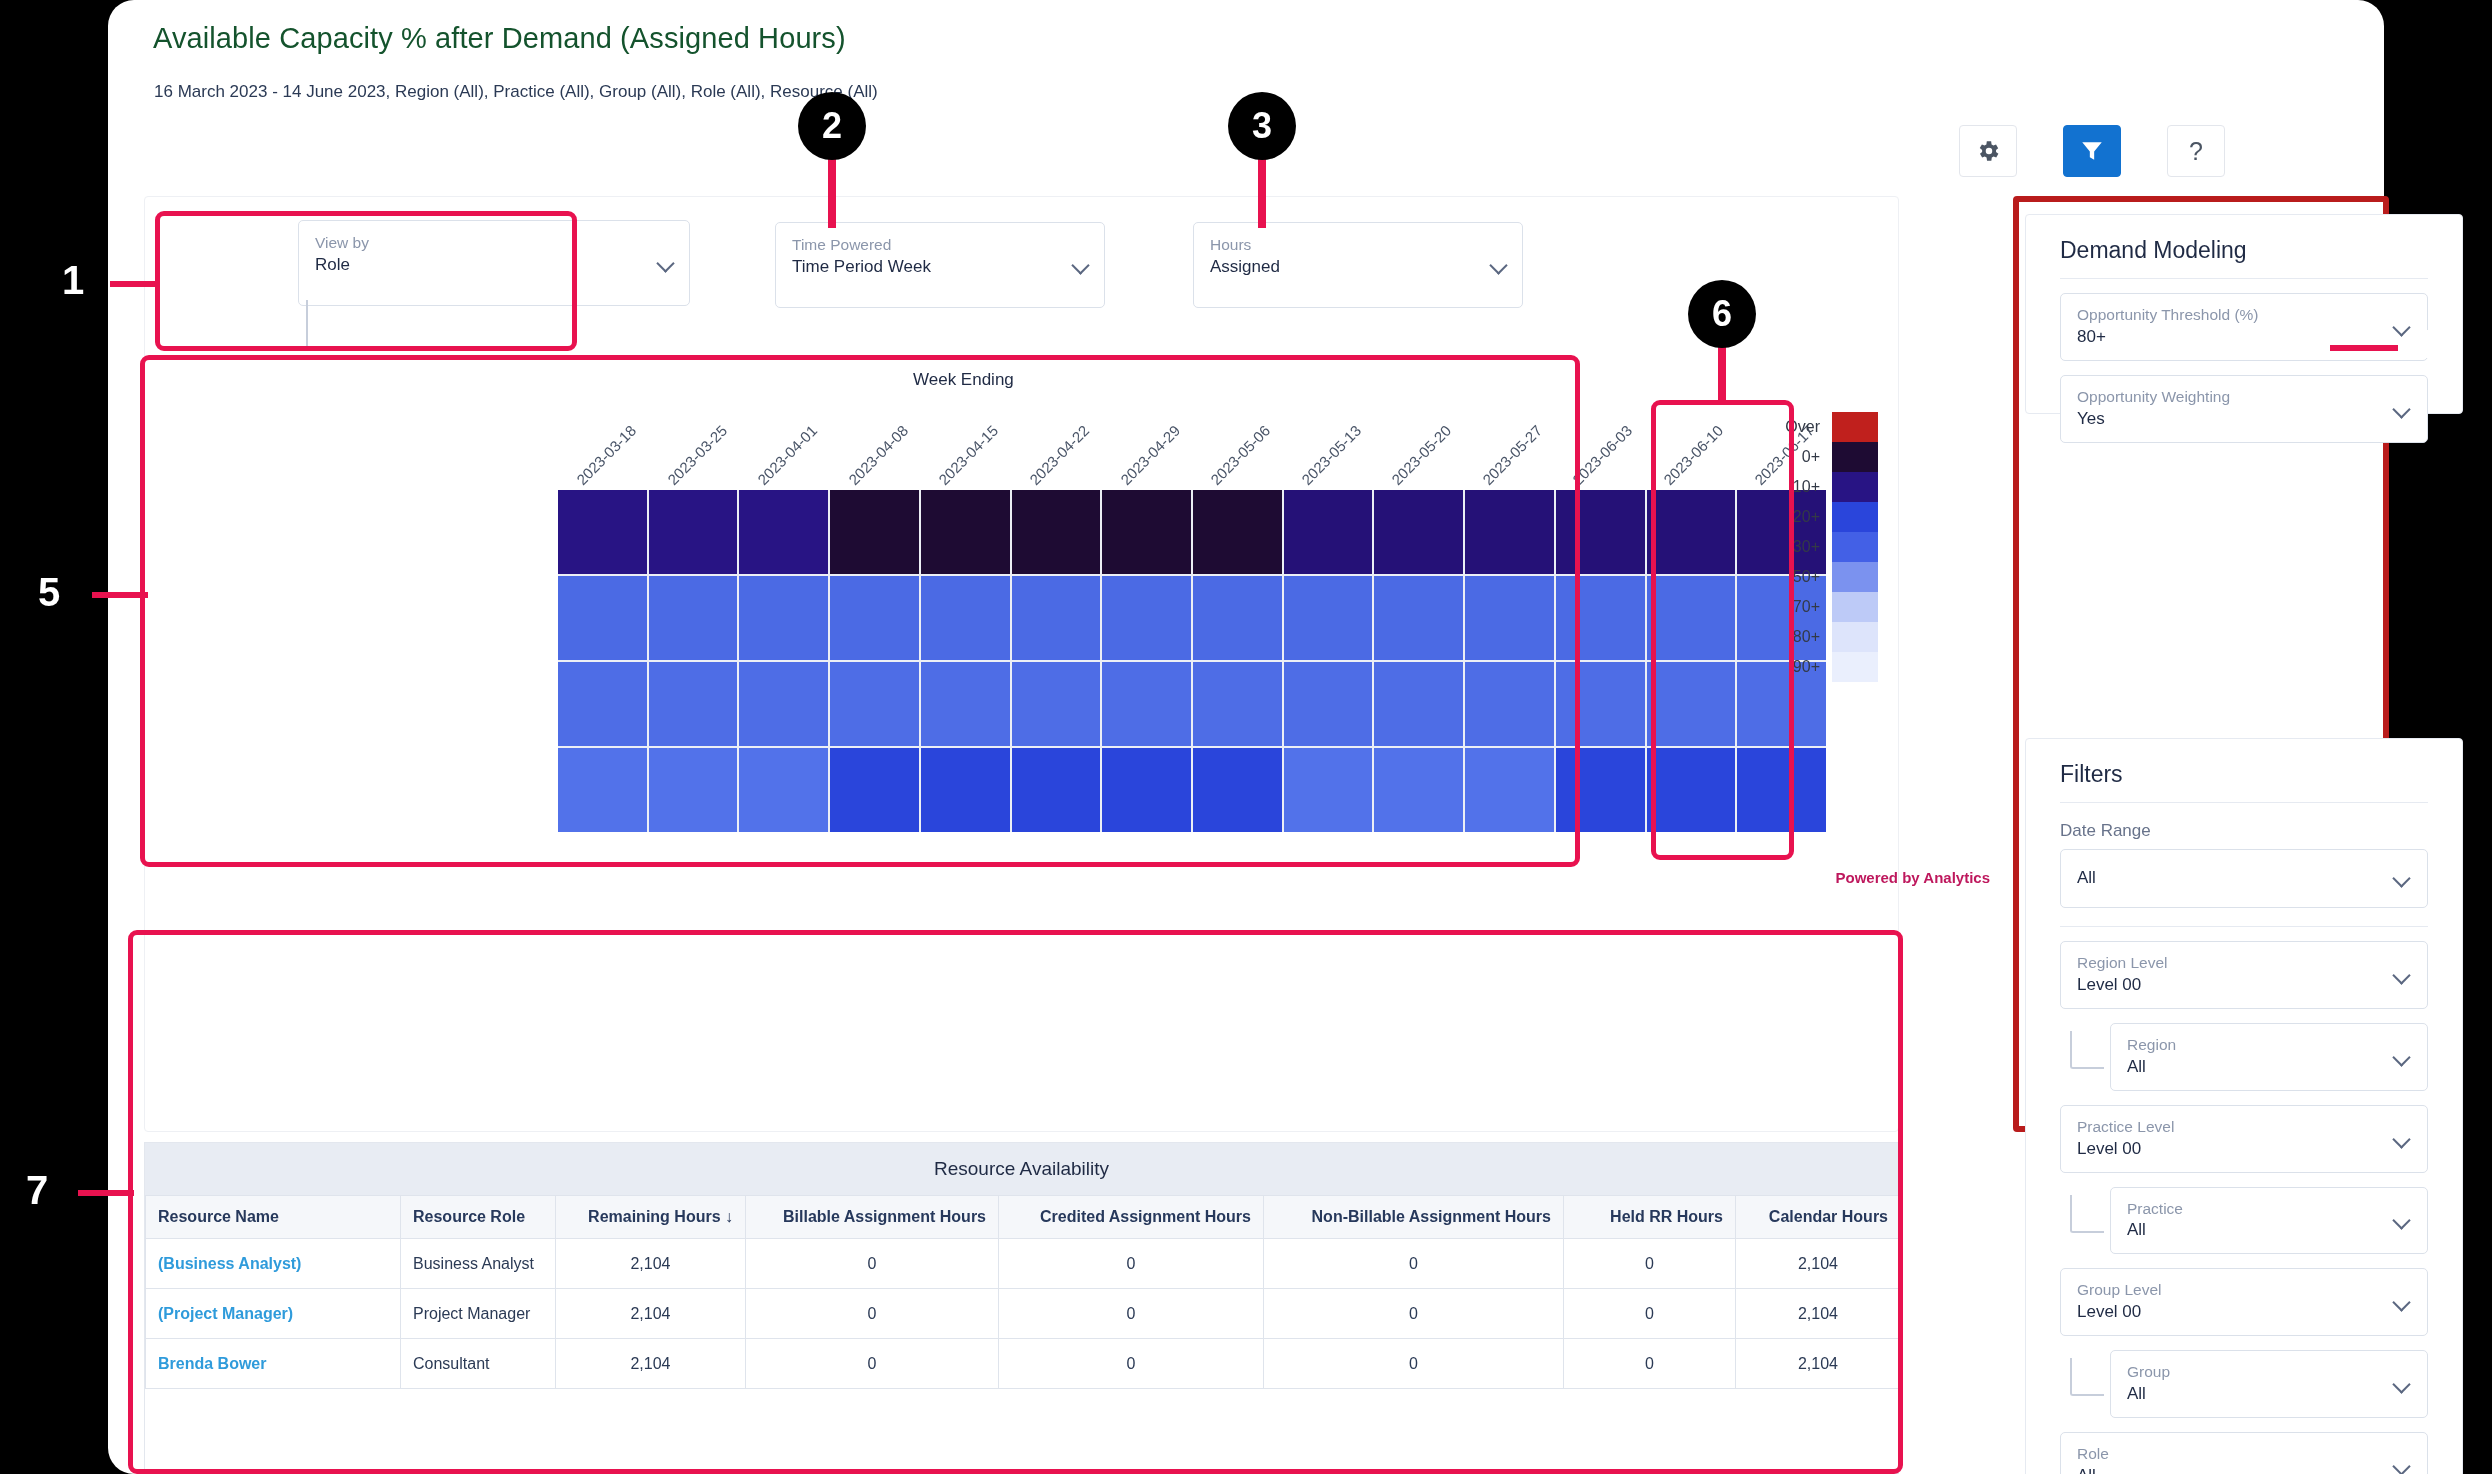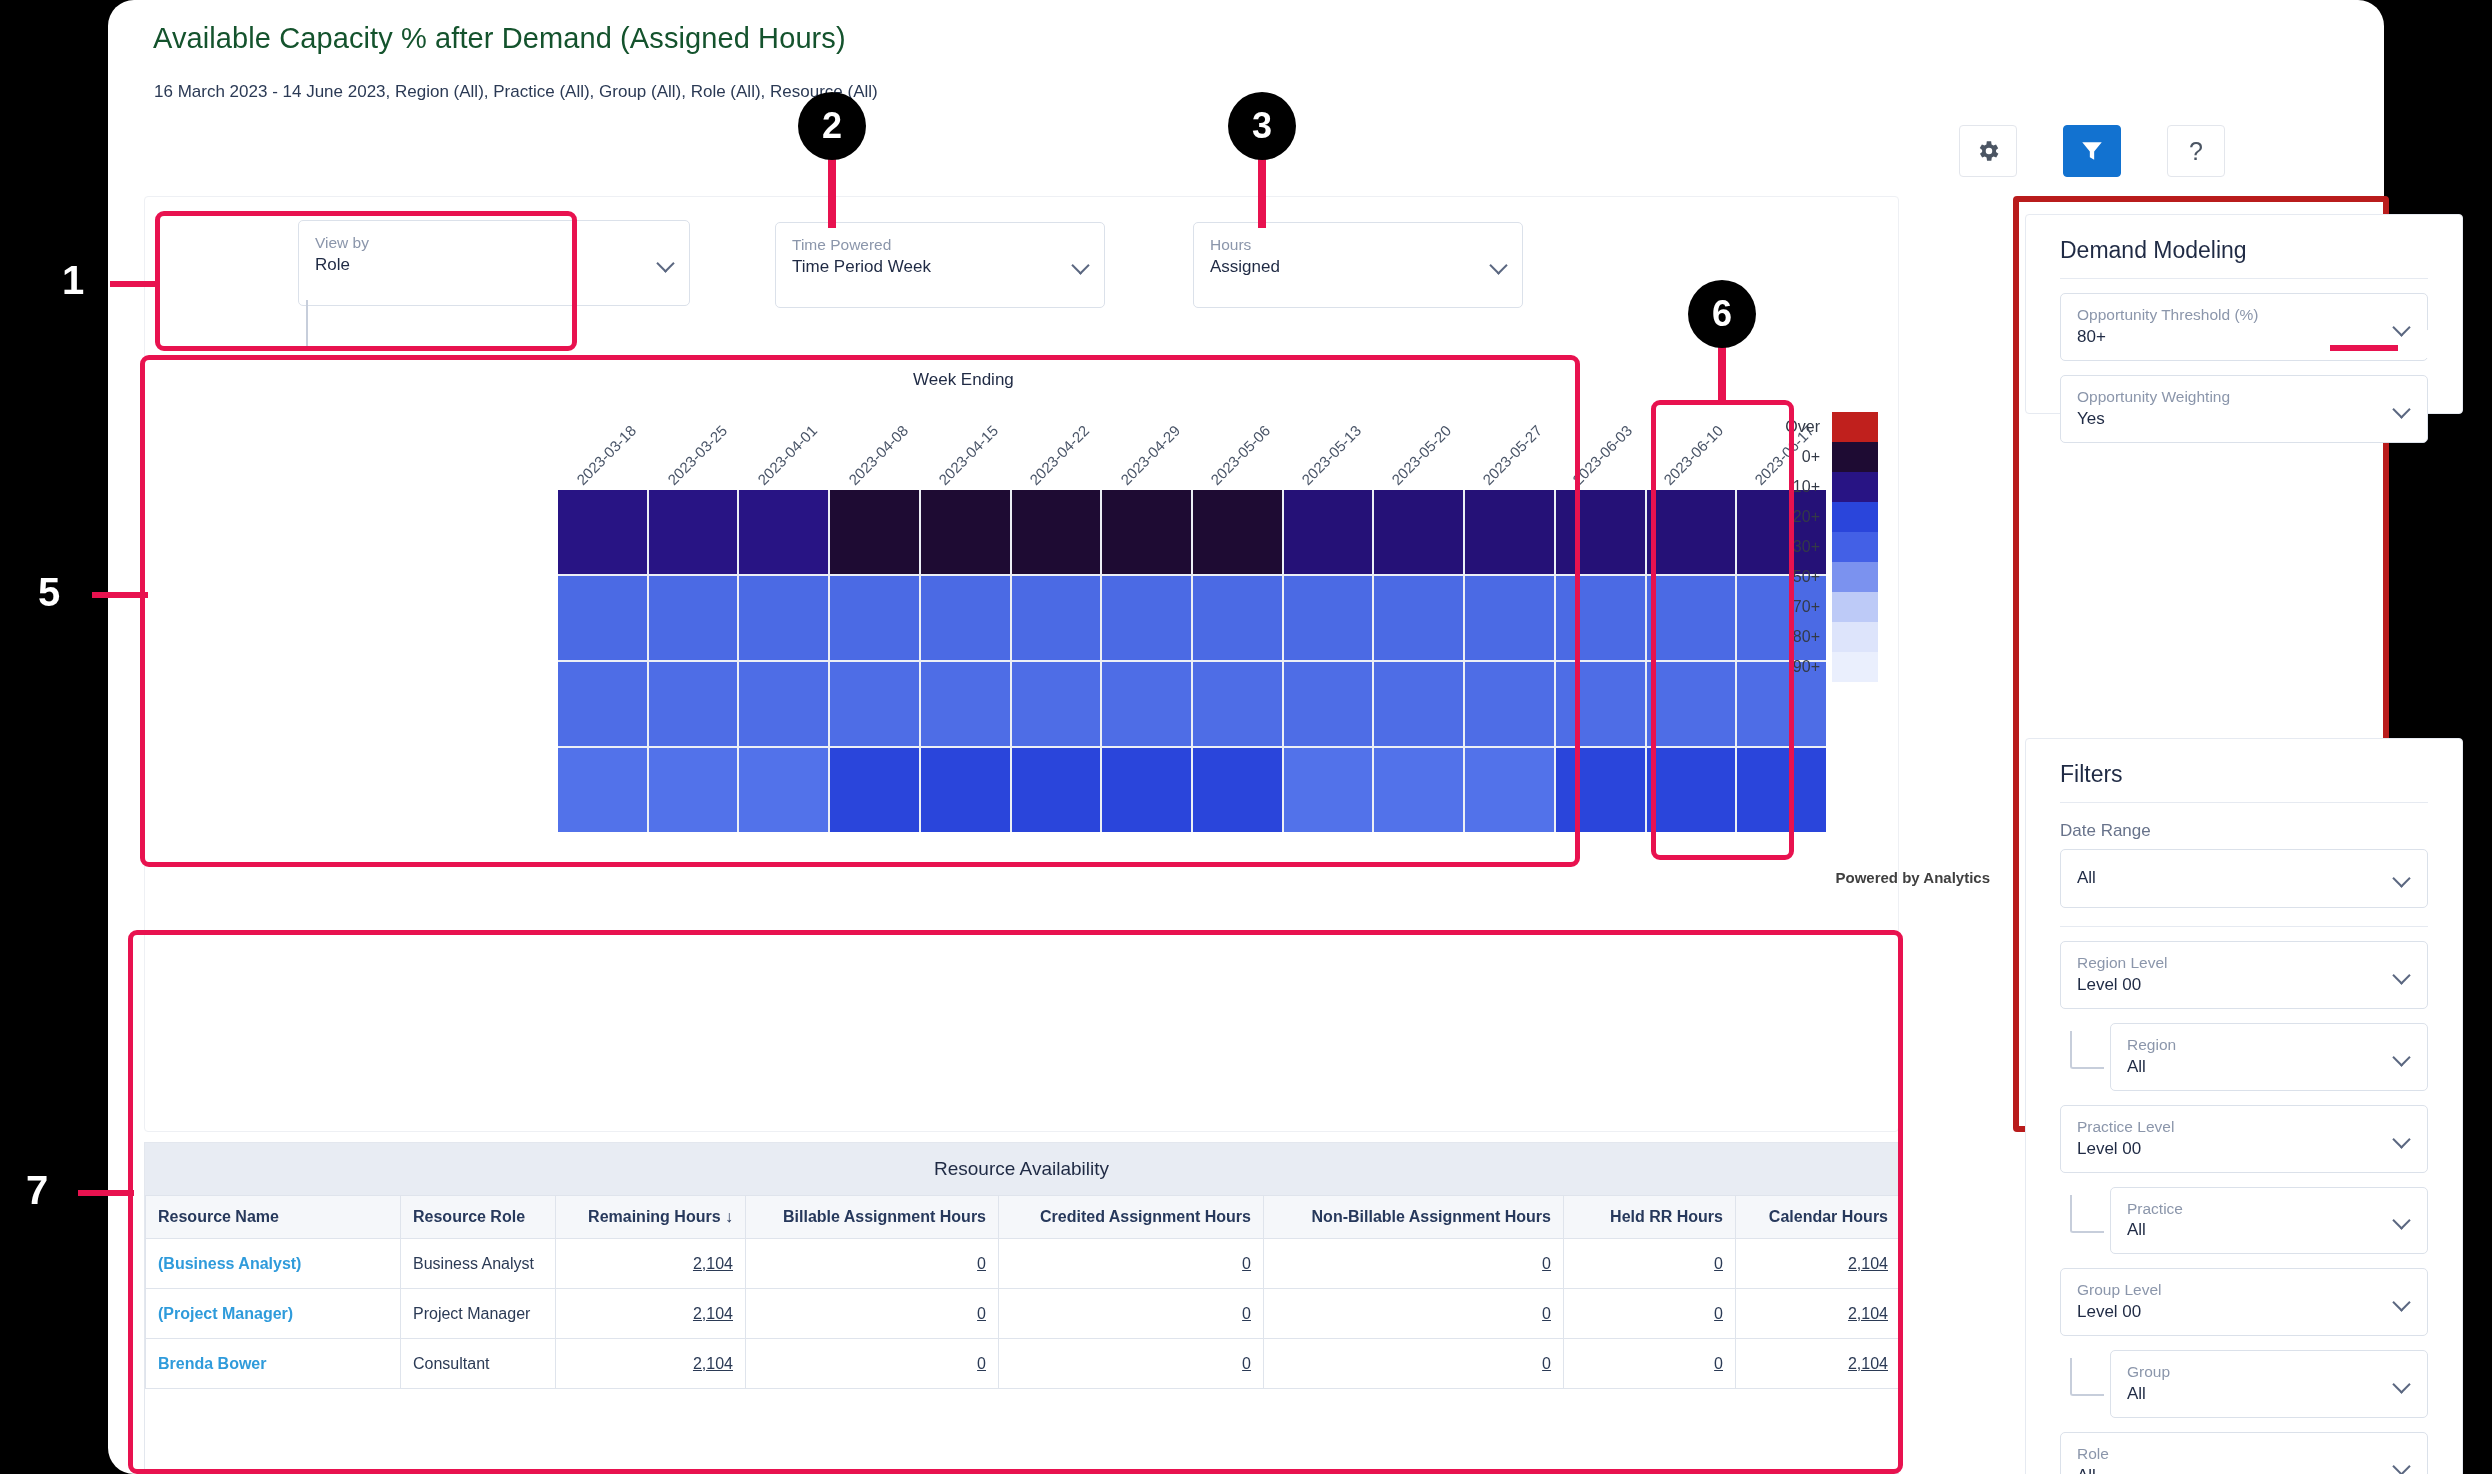--- a/index.html
+++ b/index.html
@@ -97,21 +97,21 @@
   .hm-grid {
     position: absolute; left: 305px; top: 128px;
     width: 1268px; height: 342px;
     display: grid; grid-template-columns: repeat(14, 1fr); grid-template-rows: repeat(4, 1fr);
     gap: 2px; background: #eceff5;
   }
   .hm-cell { width: 100%; height: 100%; }
 
   .powered {
     position: absolute; right: 8px; bottom: 6px;
-    font-size: 15px; color: #404040; font-weight: bold;
+    font-size: 15px; color: #be185d; font-weight: bold;
   }
 
   
   .legend { position: absolute; left: 1666px; top: 412px; width: 116px; }
   .legend-row { display: flex; align-items: center; height: 30px; }
   .legend-lbl {
     width: 58px; text-align: right; padding-right: 12px;
     font-size: 16px; color: #333a47;
   }
   .legend-sw { width: 46px; height: 30px; }
@@ -134,21 +134,21 @@
     font-size: 16px; color: #27395c; font-weight: bold;
     padding: 12px 12px; text-align: left; white-space: nowrap;
   }
   thead th.num { text-align: right; }
   tbody td {
     border: 1px solid #dfe4ec; padding: 12px 12px;
     font-size: 16px; color: #2b3a55; white-space: nowrap;
     height: 50px;
   }
   tbody td.name { color: #2f9bdb; font-weight: bold; }
-  tbody td.num { text-align: right; text-decoration: underline; }
+  tbody td.num { text-align: center; }
 
   
   col.c0 { width: 255px; } col.c1 { width: 155px; } col.c2 { width: 190px; }
   col.c3 { width: 253px; } col.c4 { width: 265px; } col.c5 { width: 300px; }
   col.c6 { width: 172px; } col.c7 { width: 165px; }
 
   
   .sidebar {
     position: absolute; left: 1905px; top: 196px;
     width: 376px; height: 936px;

